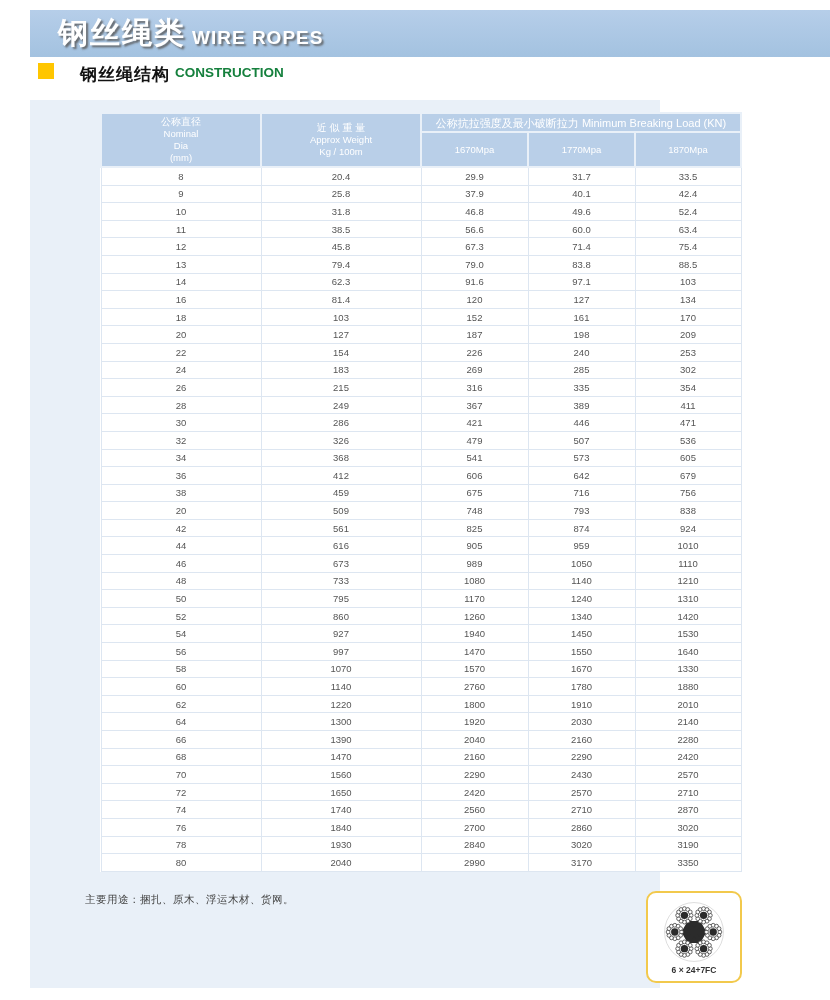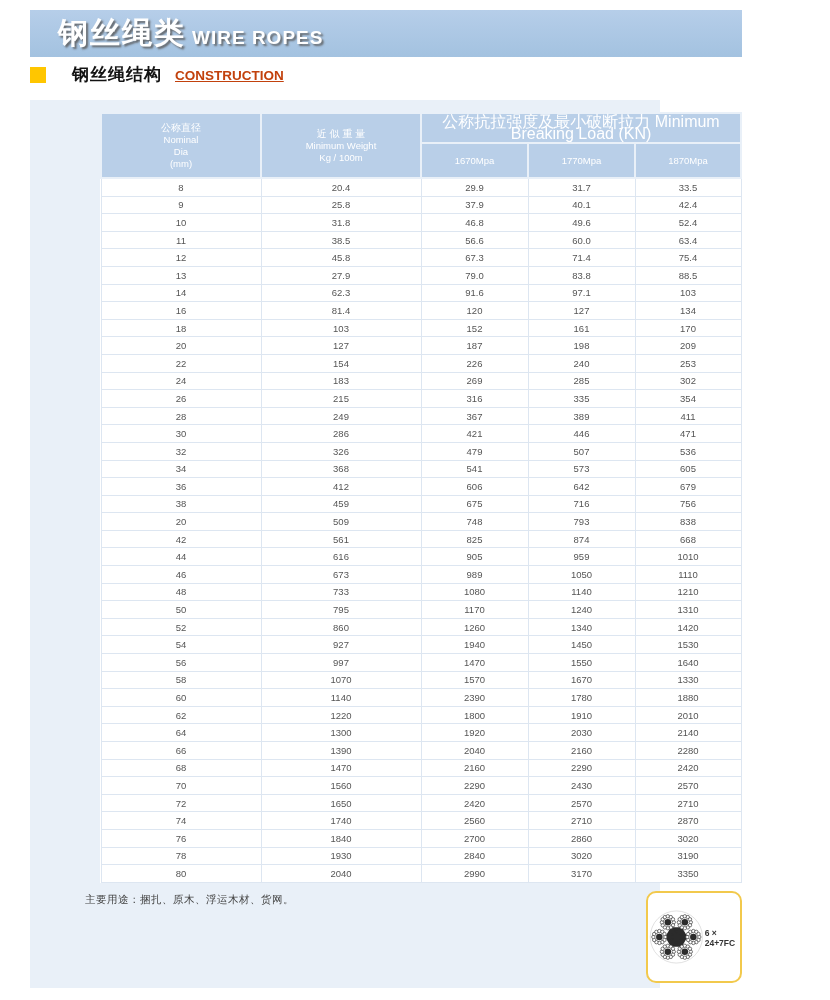--- a/index.html
+++ b/index.html
@@ -2,68 +2,68 @@
 <html><head>
 <meta charset="utf-8">
 <style>
   html,body{margin:0;padding:0;}
   body{
     width:830px;height:1000px;position:relative;background:#ffffff;
     font-family:"Liberation Sans",sans-serif;overflow:hidden;
   }
   
   .banner{
-    position:absolute;left:30px;top:10px;width:712px;height:47px;
+    position:absolute;left:30px;top:10px;width:800px;height:47px;
     background:linear-gradient(#b6cee9,#a3c2e0);
     display:flex;align-items:center;padding-left:28px;box-sizing:border-box;
   }
   .banner .zh{
     font-size:30px;font-weight:bold;color:#ffffff;letter-spacing:2px;
     text-shadow:2px 2px 2px rgba(90,90,90,.85);
   }
   .banner .en{
     font-size:19px;font-weight:bold;color:#ffffff;margin-left:6px;margin-top:8px;
     letter-spacing:1px;text-shadow:2px 2px 2px rgba(90,90,90,.85);
   }
   
   .section-head{
-    position:absolute;left:30px;top:63px;display:flex;align-items:center;
+    position:absolute;left:38px;top:63px;display:flex;
   }
   .bullet{width:16px;height:16px;background:#ffc600;display:inline-block;}
   .section-head .zh{font-size:17px;font-weight:bold;color:#121212;margin-left:26px;letter-spacing:1px;}
-  .section-head .en{font-size:13.5px;font-weight:bold;color:#c2410c;margin-left:13px;margin-top:2px;text-decoration:underline;}
+  .section-head .en{font-size:13.5px;font-weight:bold;color:#15803d;margin-left:5px;margin-top:2px;}
   
   .panel{
     position:absolute;left:30px;top:100px;width:630px;height:888px;
     background:#e9f0f8;
   }
   
   .tblwrap{position:absolute;left:70px;top:12px;width:640px;}
   table{border-collapse:collapse;table-layout:fixed;width:640px;background:#ffffff;}
   thead th{
     background:#b9cfe8;color:#ffffff;font-weight:normal;
     border:2px solid #e9f0f8;font-size:9.5px;line-height:12px;padding:2px 0;
   }
-  thead .span-title{font-size:16px;}
+  thead .span-title{font-size:11px;}
   thead .sub th{height:29px;}
   thead .zh-line{font-size:10px;display:block;}
   thead .line{display:block;}
   tbody td{
     height:16.6px;padding:0;text-align:center;font-size:9.5px;color:#555555;
     border:1px solid #dde6f1;background:#ffffff;
   }
   
   .usage{
     position:absolute;left:55px;top:793px;font-size:10.5px;color:#444444;letter-spacing:.5px;
   }
   
   .ropebox{
     position:absolute;left:616px;top:791px;width:92px;height:88px;
     background:#ffffff;border:2px solid #f2c94c;border-radius:10px;
-    display:flex;flex-direction:row;align-items:center;justify-content:center;
+    display:flex;flex-direction:column;align-items:center;justify-content:center;
   }
   .ropebox .lbl{font-size:8.5px;font-weight:bold;color:#333333;margin-top:1px;}
 </style>
 </head>
 <body>
 
 <div class="banner">
   <span class="zh">钢丝绳类</span>
   <span class="en">WIRE ROPES</span>
 </div>
@@ -88,21 +88,21 @@
       <thead>
         <tr>
           <th rowspan="2">
             <span class="zh-line">公称直径</span>
             <span class="line">Nominal</span>
             <span class="line">Dia</span>
             <span class="line">(mm)</span>
           </th>
           <th rowspan="2">
             <span class="zh-line">近 似 重 量</span>
-            <span class="line">Minimum Weight</span>
+            <span class="line">Approx Weight</span>
             <span class="line">Kg / 100m</span>
           </th>
           <th colspan="3" class="span-title">公称抗拉强度及最小破断拉力 Minimum Breaking Load (KN)</th>
         </tr>
         <tr class="sub">
           <th>1670Mpa</th>
           <th>1770Mpa</th>
           <th>1870Mpa</th>
         </tr>
       </thead>
@@ -137,21 +137,21 @@
           </tr>
           <tr>
             <td>12</td>
             <td>45.8</td>
             <td>67.3</td>
             <td>71.4</td>
             <td>75.4</td>
           </tr>
           <tr>
             <td>13</td>
-            <td>27.9</td>
+            <td>79.4</td>
             <td>79.0</td>
             <td>83.8</td>
             <td>88.5</td>
           </tr>
           <tr>
             <td>14</td>
             <td>62.3</td>
             <td>91.6</td>
             <td>97.1</td>
             <td>103</td>
@@ -245,21 +245,21 @@
             <td>509</td>
             <td>748</td>
             <td>793</td>
             <td>838</td>
           </tr>
           <tr>
             <td>42</td>
             <td>561</td>
             <td>825</td>
             <td>874</td>
-            <td>668</td>
+            <td>924</td>
           </tr>
           <tr>
             <td>44</td>
             <td>616</td>
             <td>905</td>
             <td>959</td>
             <td>1010</td>
           </tr>
           <tr>
             <td>46</td>
@@ -306,21 +306,21 @@
           <tr>
             <td>58</td>
             <td>1070</td>
             <td>1570</td>
             <td>1670</td>
             <td>1330</td>
           </tr>
           <tr>
             <td>60</td>
             <td>1140</td>
-            <td>2390</td>
+            <td>2760</td>
             <td>1780</td>
             <td>1880</td>
           </tr>
           <tr>
             <td>62</td>
             <td>1220</td>
             <td>1800</td>
             <td>1910</td>
             <td>2010</td>
           </tr>

